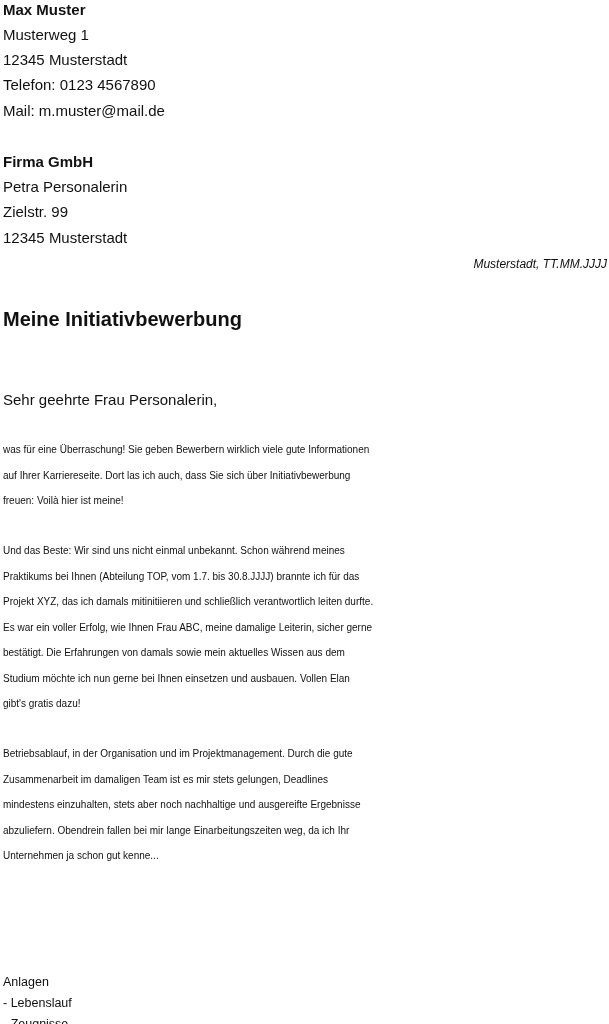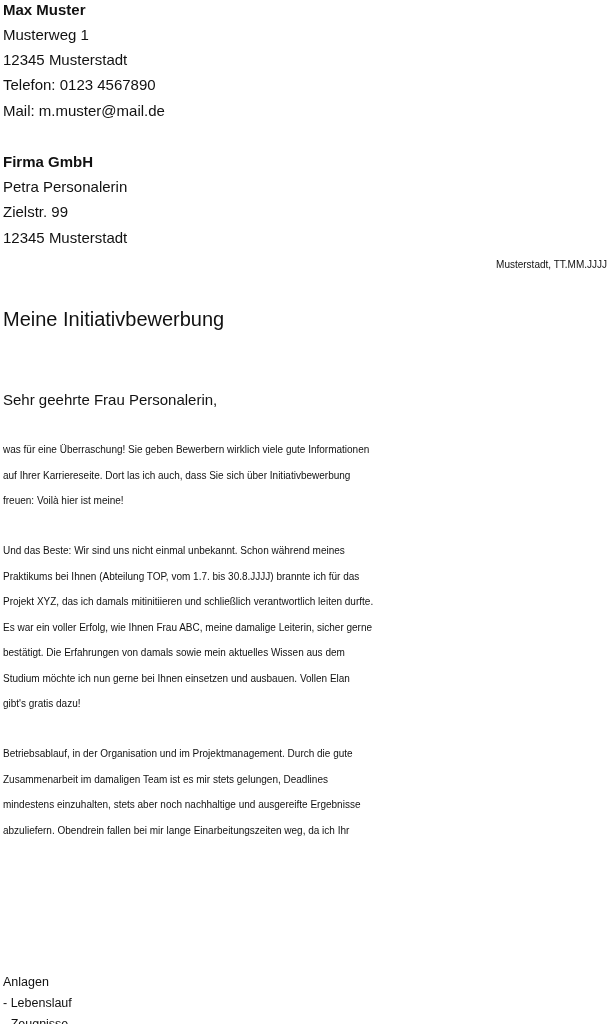--- a/index.html
+++ b/index.html
@@ -1,21 +1,21 @@
 <!DOCTYPE html>
 <html><head>
 <meta charset="utf-8">
 <style>
   html, body { margin:0; padding:0; background:#ffffff; }
   body { width:609px; height:1024px; overflow:hidden; position:relative;
          font-family:"Liberation Sans", sans-serif; color:#111111; }
   .line { position:absolute; left:3px; font-size:15px; line-height:25.5px; white-space:nowrap; }
   .bold { font-weight:bold; }
-  .title { position:absolute; left:3px; top:306px; font-size:20px; line-height:26px; white-space:nowrap; }
-  .date { position:absolute; right:2px; top:252px; font-size:10px; line-height:25px; white-space:nowrap; }
+  .title { position:absolute; left:3px; top:306px; font-size:20px; line-height:26px; white-space:nowrap;font-weight:bold; }
+  .date { position:absolute; right:2px; top:252px; font-size:12px; line-height:25px; white-space:nowrap;font-style:italic; }
   .para { position:absolute; left:3px; width:606px; font-size:10px; line-height:25.5px; }
   .para div { white-space:nowrap; }
   .small { position:absolute; left:3px; font-size:12.5px; line-height:21px; white-space:nowrap;margin-top:11px; }
 </style>
 </head>
 <body>
 
 <div>
   <div class="line bold" style="top:-3px">Max Muster</div>
   <div class="line" style="top:22px">Musterweg 1</div>
@@ -51,19 +51,20 @@
   <div>bestätigt. Die Erfahrungen von damals sowie mein aktuelles Wissen aus dem</div>
   <div>Studium möchte ich nun gerne bei Ihnen einsetzen und ausbauen. Vollen Elan</div>
   <div>gibt's gratis dazu!</div>
 </div>
 
 <div class="para" style="top:741px">
   <div>Betriebsablauf, in der Organisation und im Projektmanagement. Durch die gute</div>
   <div>Zusammenarbeit im damaligen Team ist es mir stets gelungen, Deadlines</div>
   <div>mindestens einzuhalten, stets aber noch nachhaltige und ausgereifte Ergebnisse</div>
   <div>abzuliefern. Obendrein fallen bei mir lange Einarbeitungszeiten weg, da ich Ihr</div>
+  <div>Unternehmen ja schon gut kenne...</div>
 </div>
 
 <div>
   <div class="small" style="top:961px">Anlagen</div>
   <div class="small" style="top:982px">- Lebenslauf</div>
   <div class="small" style="top:1003px">- Zeugnisse</div>
 </div>
 
 </body></html>

